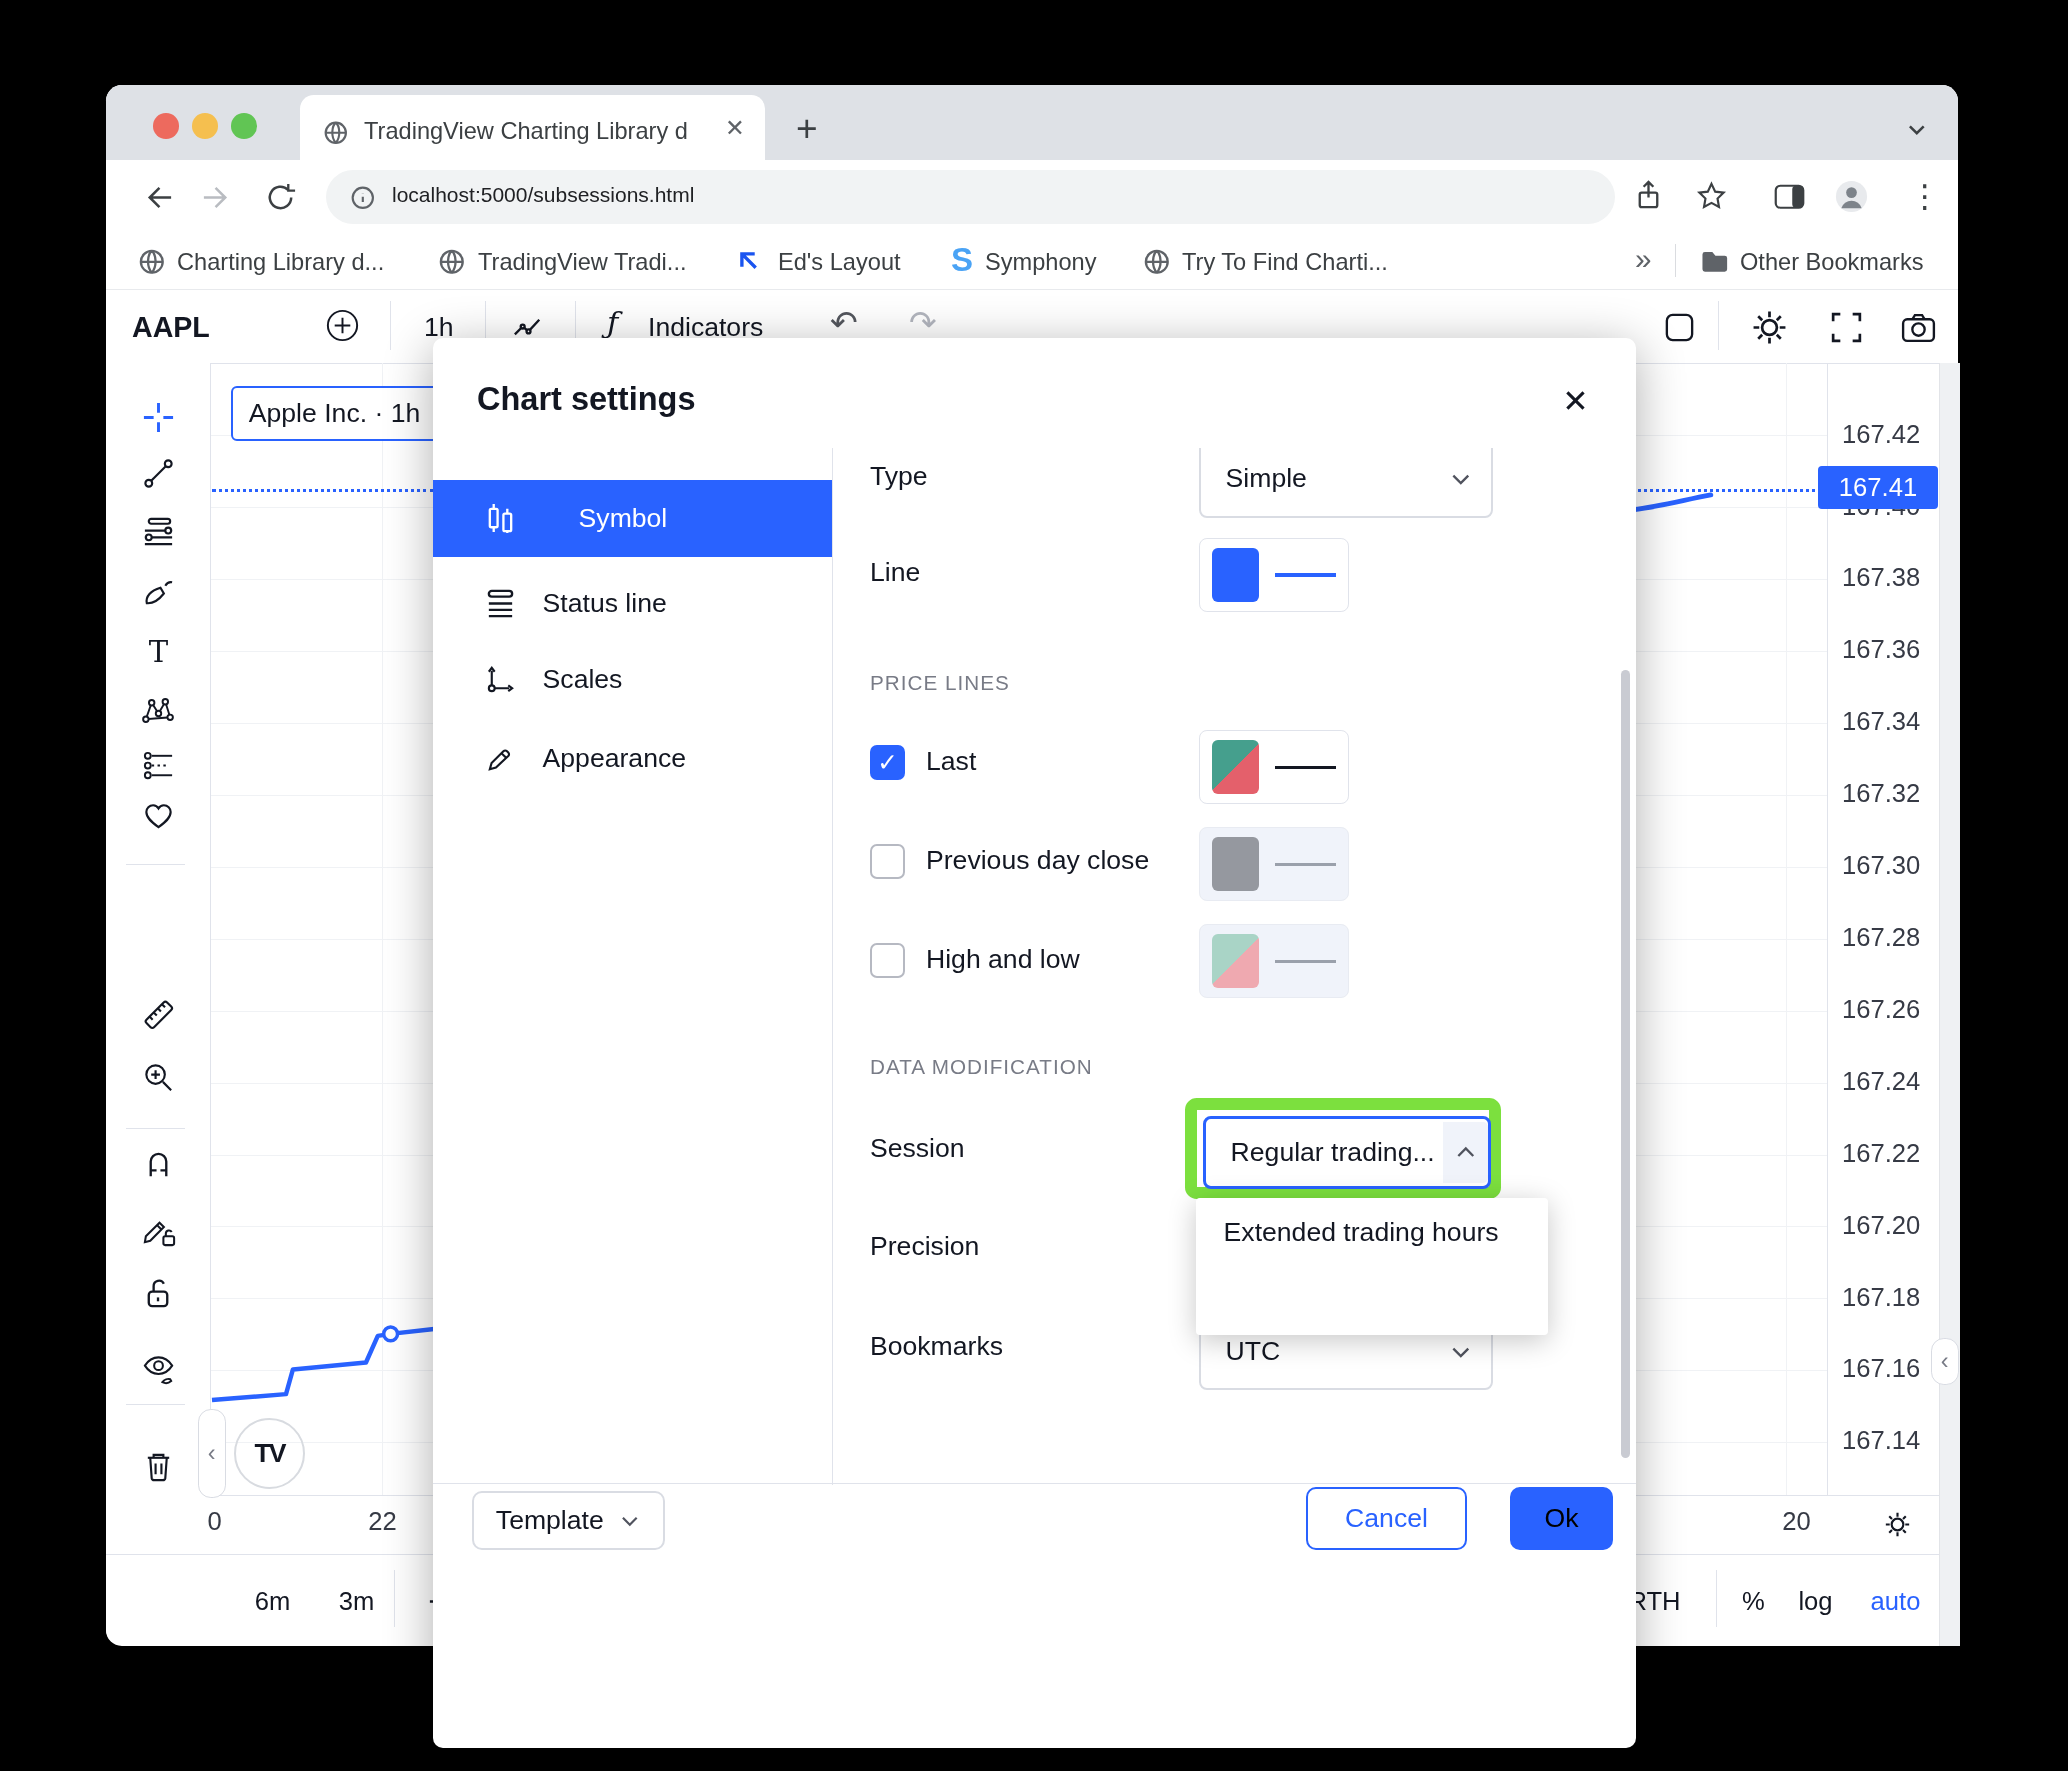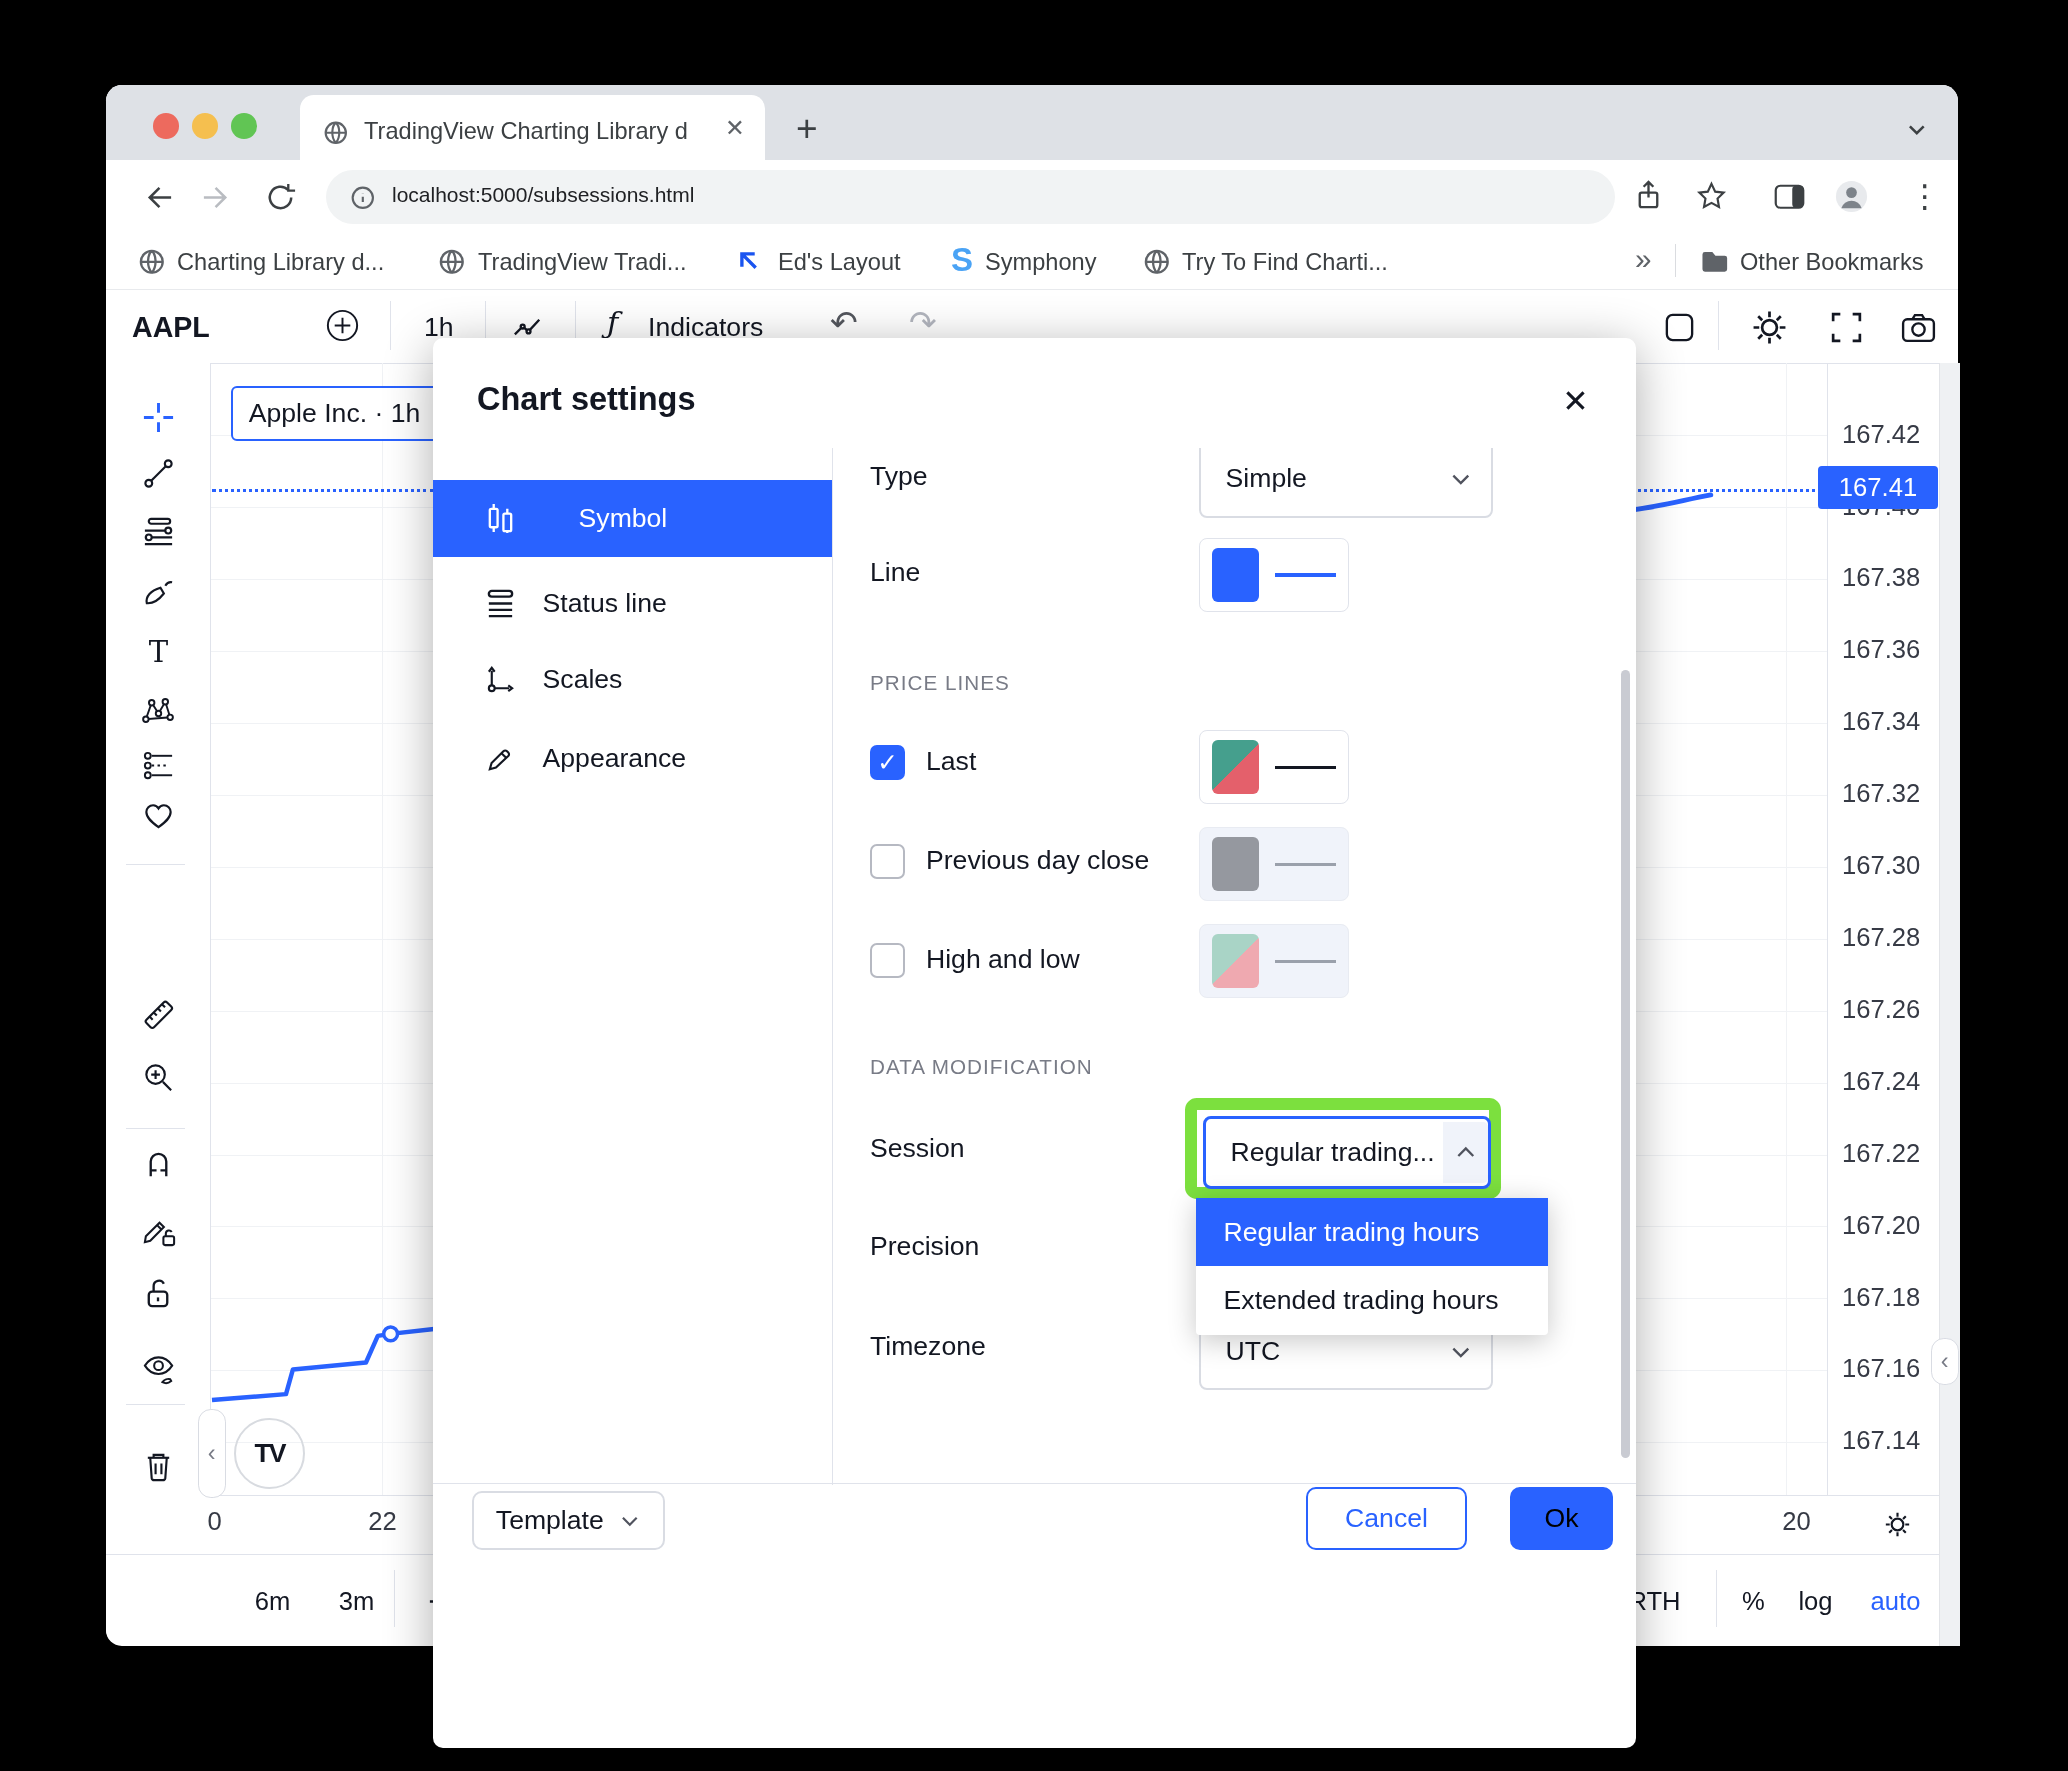--- a/index.html
+++ b/index.html
@@ -547,27 +547,26 @@
       <div id="green-frame"></div>
       <div class="select" id="session-select">
         <span class="sel-text">Regular trading...</span>
         <span id="session-chev-zone">
           <svg width="25.6" height="25.6" viewBox="0 0 24 24" fill="none" stroke="#50535e" stroke-width="2.2">
               <path d="M5 15l7-7 7 7"></path>
             </svg>
         </span>
       </div>
       <div id="session-menu">
-        <div class="menu-item sel">Regular trading hours</div>
         <div class="menu-item">Extended trading hours</div>
       </div>
 
       <div class="frow-label" style="top:783px;">Precision</div>
 
-      <div class="frow-label" style="top:883px;">Timezone</div>
+      <div class="frow-label" style="top:883px;">Bookmarks</div>
       <div class="select" style="left:367px;top:865px;width:290px;height:73px;">
         <span class="sel-text">UTC</span>
         <span class="sel-chev">
           <svg width="25.6" height="25.6" viewBox="0 0 24 24" fill="none" stroke="#50535e" stroke-width="2.2">
               <path d="M5 9l7 7 7-7"></path>
             </svg>
         </span>
       </div>
       <div id="mscroll"></div>
     </div>

